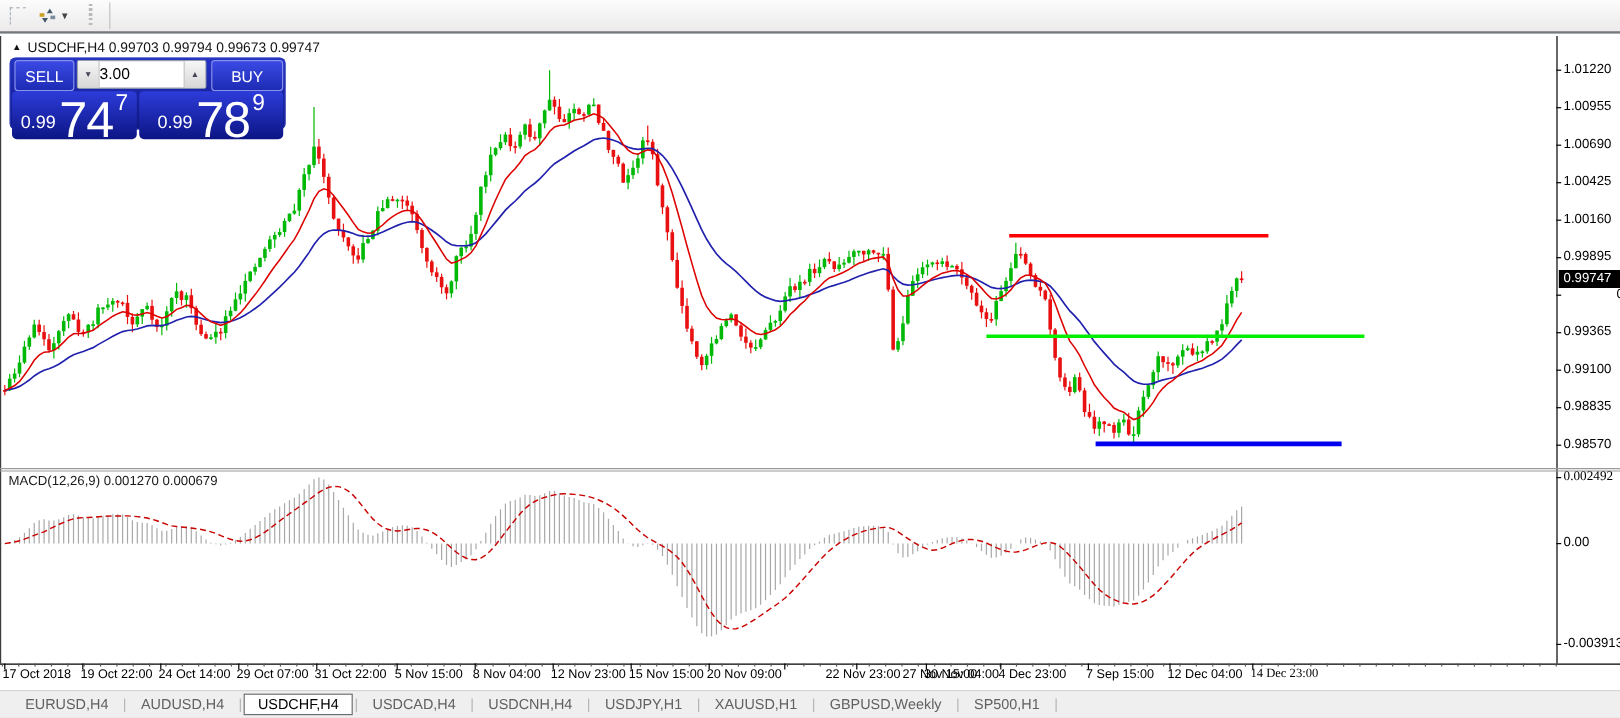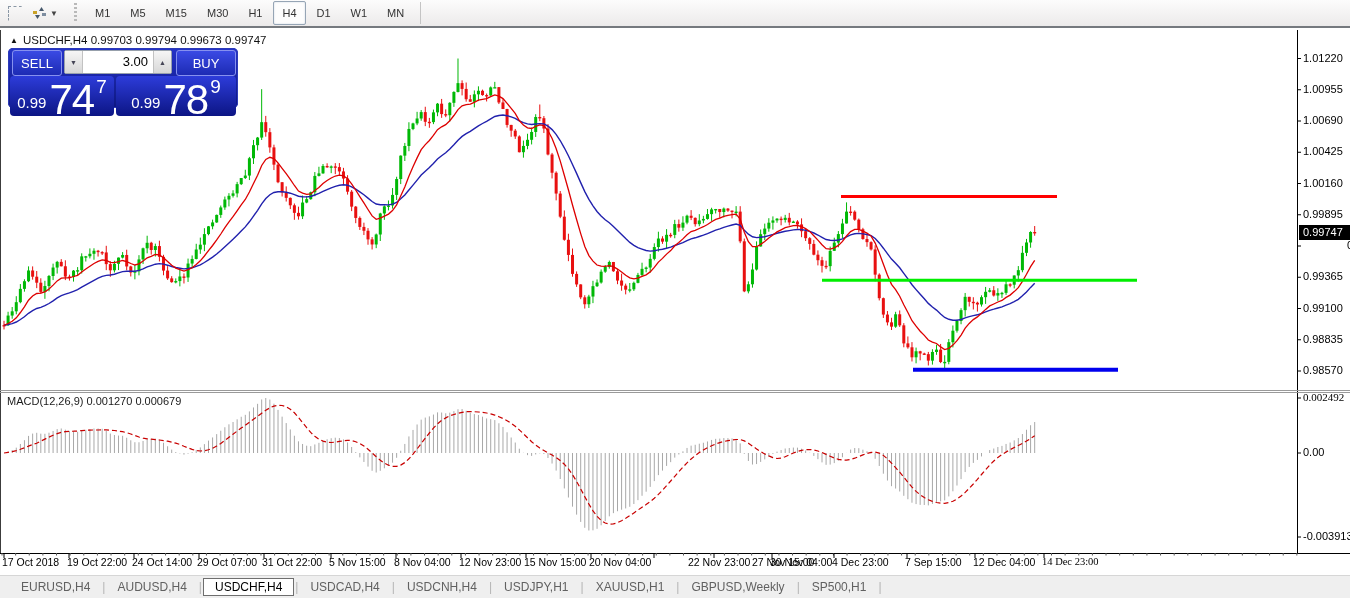--- a/index.html
+++ b/index.html
@@ -37,21 +37,21 @@
           background:linear-gradient(#3a4ae4,#1d2bb4);color:#fff;font-size:13px;
           font-family:"Liberation Sans",sans-serif;display:flex;align-items:center;justify-content:center;}
   .sell-btn{left:4px;width:48px;}
   .buy-btn{left:168px;width:58px;}
   .vol-group{position:absolute;left:56px;top:2px;width:108px;height:24px;background:#fff;
              border:1px solid #97a0ab;border-radius:2px;box-sizing:border-box;display:flex;}
   .spin{width:17px;background:linear-gradient(#f6f6f6,#d7d7d7);border:0;display:flex;align-items:center;
         justify-content:center;font-size:7px;color:#445;}
   .spin.dn{border-right:1px solid #c2c2c2;}
   .spin.up{border-left:1px solid #c2c2c2;}
-  .vol-field{flex:1;font-size:13px;color:#000;text-align:right;padding:3px 5px 0 0;}
+  .vol-field{flex:1;font-size:13px;color:#000;text-align:left;padding:3px 5px 0 0;}
   .px-box{position:absolute;top:28px;height:40px;border-radius:4px;
           background:linear-gradient(#2d3cda,#0c1584);display:flex;align-items:flex-end;
           justify-content:center;color:#fff;}
   .px-sell{left:2px;width:104px;}
   .px-buy{left:108px;width:120px;}
   .px-small{font-size:15px;margin:0 3px 5px 0;}
   .px-big{font-size:42px;line-height:33px;letter-spacing:-1px;}
   .px-sup{font-size:19px;margin:0 0 18px 2px;}
   
   .tabbar{position:absolute;top:575px;left:0;width:1350px;height:23px;box-sizing:border-box;
@@ -73,31 +73,20 @@
     <div class="tool-icon" style="width:34px;">
       <svg width="16" height="14" viewBox="0 0 16 14">
         <path d="M3 9 L8 9 L5.5 13 Z" fill="#46586c"></path>
         <path d="M7 5 L12 5 L9.5 1 Z" fill="#46586c"></path>
         <rect x="1" y="5" width="4" height="3" fill="#c9a227"></rect>
         <rect x="10" y="7" width="4" height="3" fill="#7d8da0"></rect>
       </svg>
       <span class="caret">▼</span>
     </div>
     <div class="grip"></div>
-    <div id="tf-group" style="display: flex;">
-        <div class="tf-btn">M1</div>
-        <div class="tf-btn">M5</div>
-        <div class="tf-btn">M15</div>
-        <div class="tf-btn">M30</div>
-        <div class="tf-btn">H1</div>
-        <div class="tf-btn active">H4</div>
-        <div class="tf-btn">D1</div>
-        <div class="tf-btn">W1</div>
-        <div class="tf-btn">MN</div>
-      </div>
     <div class="toolbar-endsep"></div>
   </div>
 
   <div class="chart-window" id="chart-window">
     <svg id="chart-svg" width="1350" height="545">
         <line x1="4" y1="290.79643637185507" x2="4" y2="299.42635702952106" stroke="#e81010" stroke-width="1"></line>
         <rect x="2.5" y="295.09916206140633" width="3" height="1.4" fill="#e81010"></rect>
         <line x1="8.09" y1="281.75387557248433" x2="8.09" y2="295.81693621878225" stroke="#00b806" stroke-width="1"></line>
         <rect x="6.59" y="285.56063711093645" width="3" height="9.69007626781314" fill="#00b806"></rect>
         <line x1="12.18" y1="277.01420037201336" x2="12.18" y2="288.7468981298234" stroke="#00b806" stroke-width="1"></line>
@@ -1038,21 +1027,21 @@
       <div class="ylab" style="top: 500px;">-0.003913</div>
       <div class="xlab" style="left: 2px;">17 Oct 2018</div>
       <div class="xlab" style="left: 67px;">19 Oct 22:00</div>
       <div class="xlab" style="left: 132px;">24 Oct 14:00</div>
       <div class="xlab" style="left: 197px;">29 Oct 07:00</div>
       <div class="xlab" style="left: 262px;">31 Oct 22:00</div>
       <div class="xlab" style="left: 329px;">5 Nov 15:00</div>
       <div class="xlab" style="left: 394px;">8 Nov 04:00</div>
       <div class="xlab" style="left: 459px;">12 Nov 23:00</div>
       <div class="xlab" style="left: 524px;">15 Nov 15:00</div>
-      <div class="xlab" style="left: 589px;">20 Nov 04:00</div>
+      <div class="xlab" style="left: 589px;">20 Nov 09:00</div>
       <div class="xlab" style="left: 652px; padding-left: 36px;">22 Nov 23:00</div>
       <div class="xlab" style="left: 724px; margin-left: 28px;">27 Nov 15:00</div>
       <div class="xlab" style="left: 770px;">30 Nov 04:00</div>
       <div class="xlab" style="left: 832px;">4 Dec 23:00</div>
       <div class="xlab" style="left: 905px;">7 Sep 15:00</div>
       <div class="xlab" style="left: 973px;">12 Dec 04:00</div>
       <div class="xlab" style="left: 1042px; font-family: Liberation Serif, serif;">14 Dec 23:00</div>
     </div>
 
   <div class="tabbar" id="tabbar">

